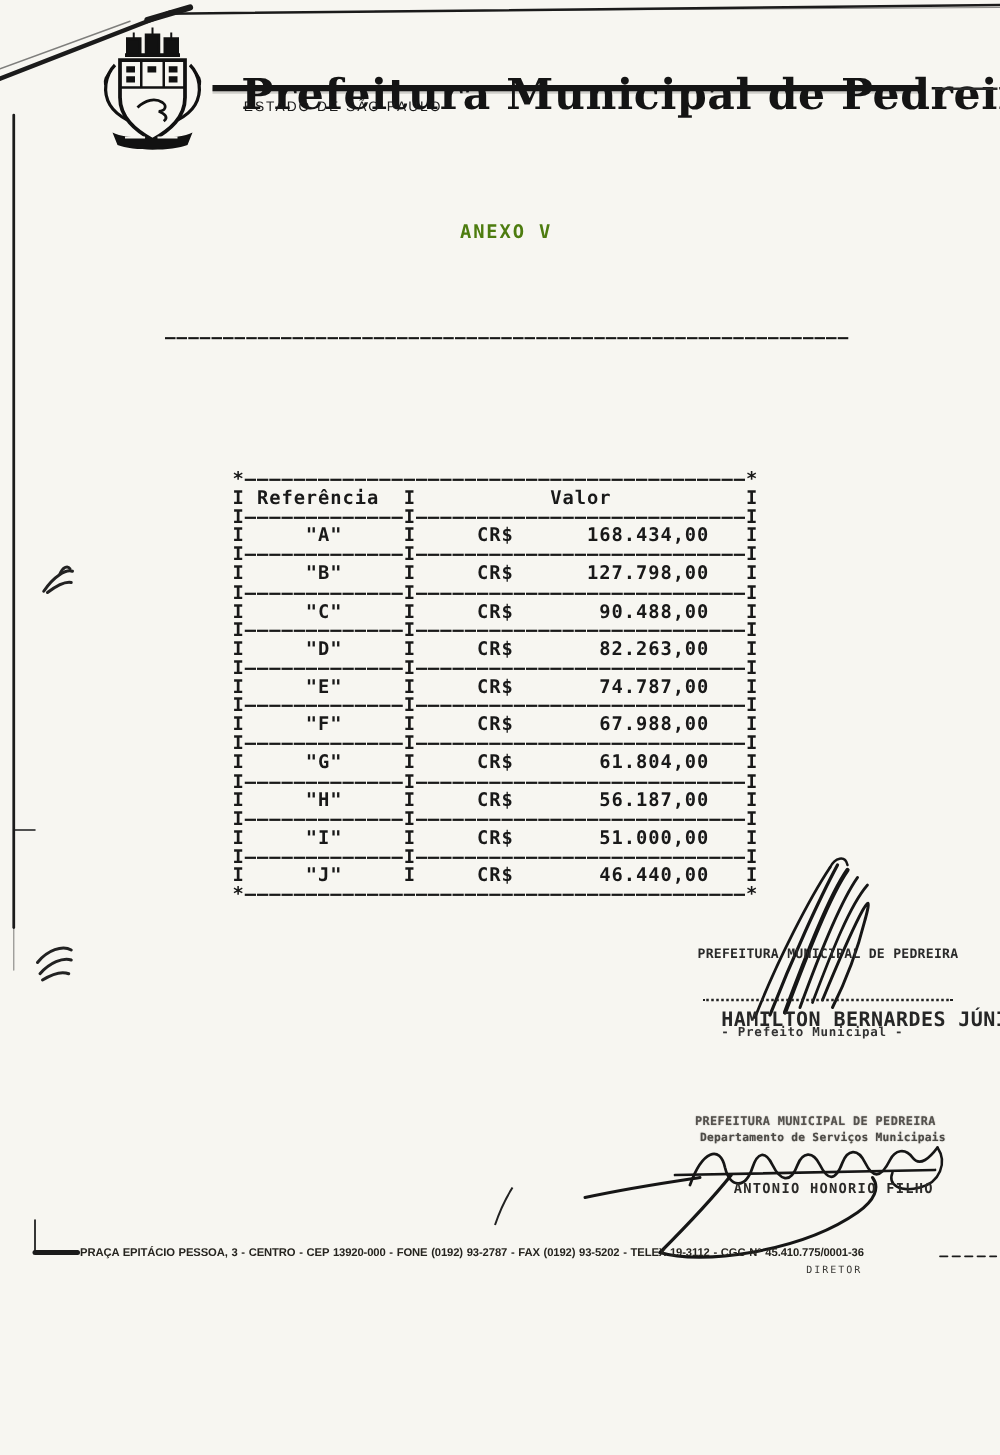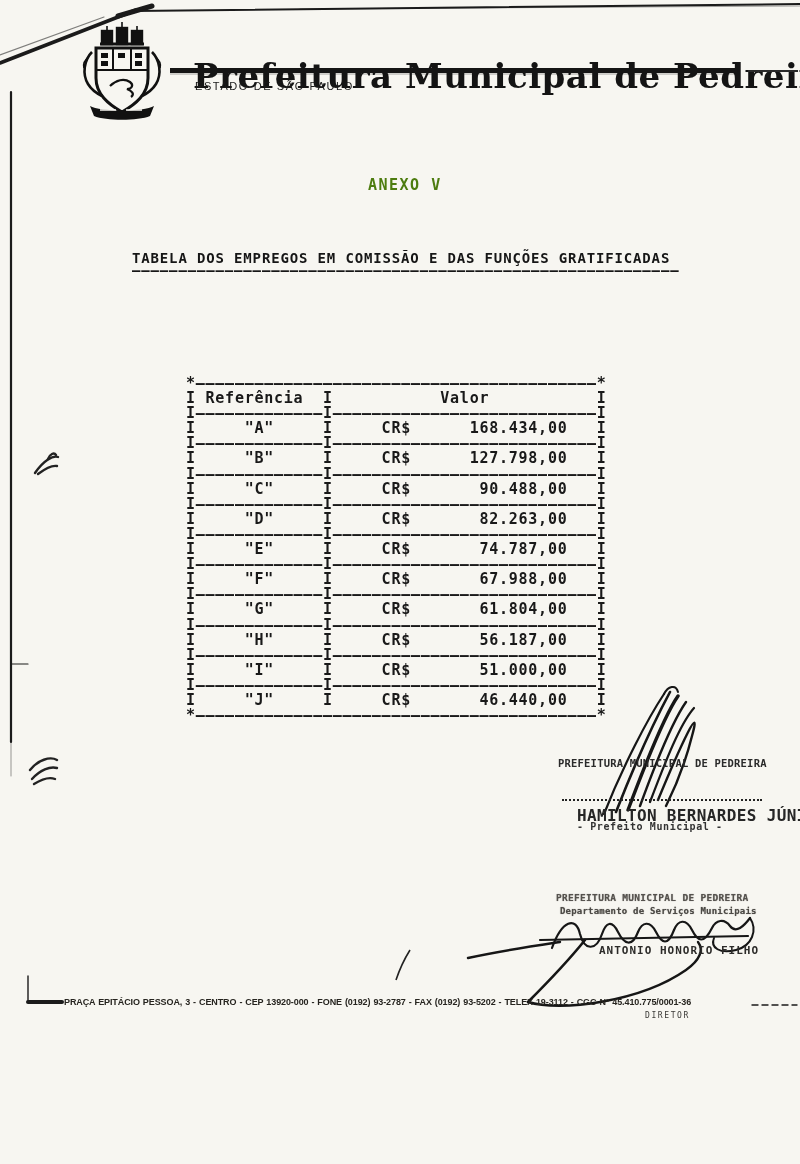--- a/index.html
+++ b/index.html
@@ -45,21 +45,21 @@
     color:#191919;white-space:pre;
   }
   
   .sig1-org{left:558px;top:757px;font-weight:700;font-size:10.5px;letter-spacing:0.2px;color:#2a2a2a;white-space:nowrap;}
   .sig1-line{left:562px;top:799px;width:200px;border-top:2px dotted #222;}
   .sig1-name{left:577px;top:806px;font-weight:700;font-size:16px;letter-spacing:0.35px;color:#262626;white-space:nowrap;}
   .sig1-title{left:577px;top:821px;width:170px;font-weight:700;font-size:10px;letter-spacing:0.6px;color:#333;white-space:nowrap;}
   
   .sig2-org{left:556px;top:892px;font-weight:700;font-size:9.5px;letter-spacing:0.3px;color:#55524e;white-space:nowrap;text-shadow:0 0 1px #8a8780;}
   .sig2-dept{left:560px;top:906px;font-weight:700;font-size:9px;letter-spacing:0.2px;color:#4c4a46;white-space:nowrap;text-shadow:0 0 1px #8a8780;text-align:center;}
-  .sig2-name{left:599px;top:944px;font-weight:700;font-size:11px;letter-spacing:1px;color:#2c2b29;white-space:nowrap;}
+  .sig2-name{left:587px;top:944px;font-weight:700;font-size:11px;letter-spacing:1px;color:#2c2b29;white-space:nowrap;}
   .sig2-title{left:645px;top:1011px;font-weight:400;font-size:8px;letter-spacing:1.6px;color:#3a3936;white-space:nowrap;}
   
   .footer-address{
     left:64px;top:997px;width:690px;
     font-family:"Liberation Sans", sans-serif;
     font-weight:700;font-size:9px;letter-spacing:-0.1px;word-spacing:0.6px;
     color:#26241f;white-space:nowrap;
   }
   svg{display:block;}
 </style>
@@ -151,21 +151,20 @@
       </g>
     </svg>
 
     <h1 class="abs org-title">Prefeitura Municipal de Pedreira</h1>
     <div class="abs header-rule"></div>
     <div class="abs header-rule-dash"></div>
     <div class="abs org-subtitle">ESTADO DE SÃO PAULO</div>
   </header>
 
   <div class="abs annex-heading">ANEXO V</div>
-  <div class="abs table-title">TABELA DOS EMPREGOS EM COMISSÃO E DAS FUNÇÕES GRATIFICADAS</div>
   <div class="abs table-title-underline">–––––––––––––––––––––––––––––––––––––––––––––––––––––––––––</div>
 
   <pre id="ascii-table" class="abs ascii-table">*–––––––––––––––––––––––––––––––––––––––––*
 I Referência  I           Valor           I
 I–––––––––––––I–––––––––––––––––––––––––––I
 I     "A"     I     CR$      168.434,00   I
 I–––––––––––––I–––––––––––––––––––––––––––I
 I     "B"     I     CR$      127.798,00   I
 I–––––––––––––I–––––––––––––––––––––––––––I
 I     "C"     I     CR$       90.488,00   I

